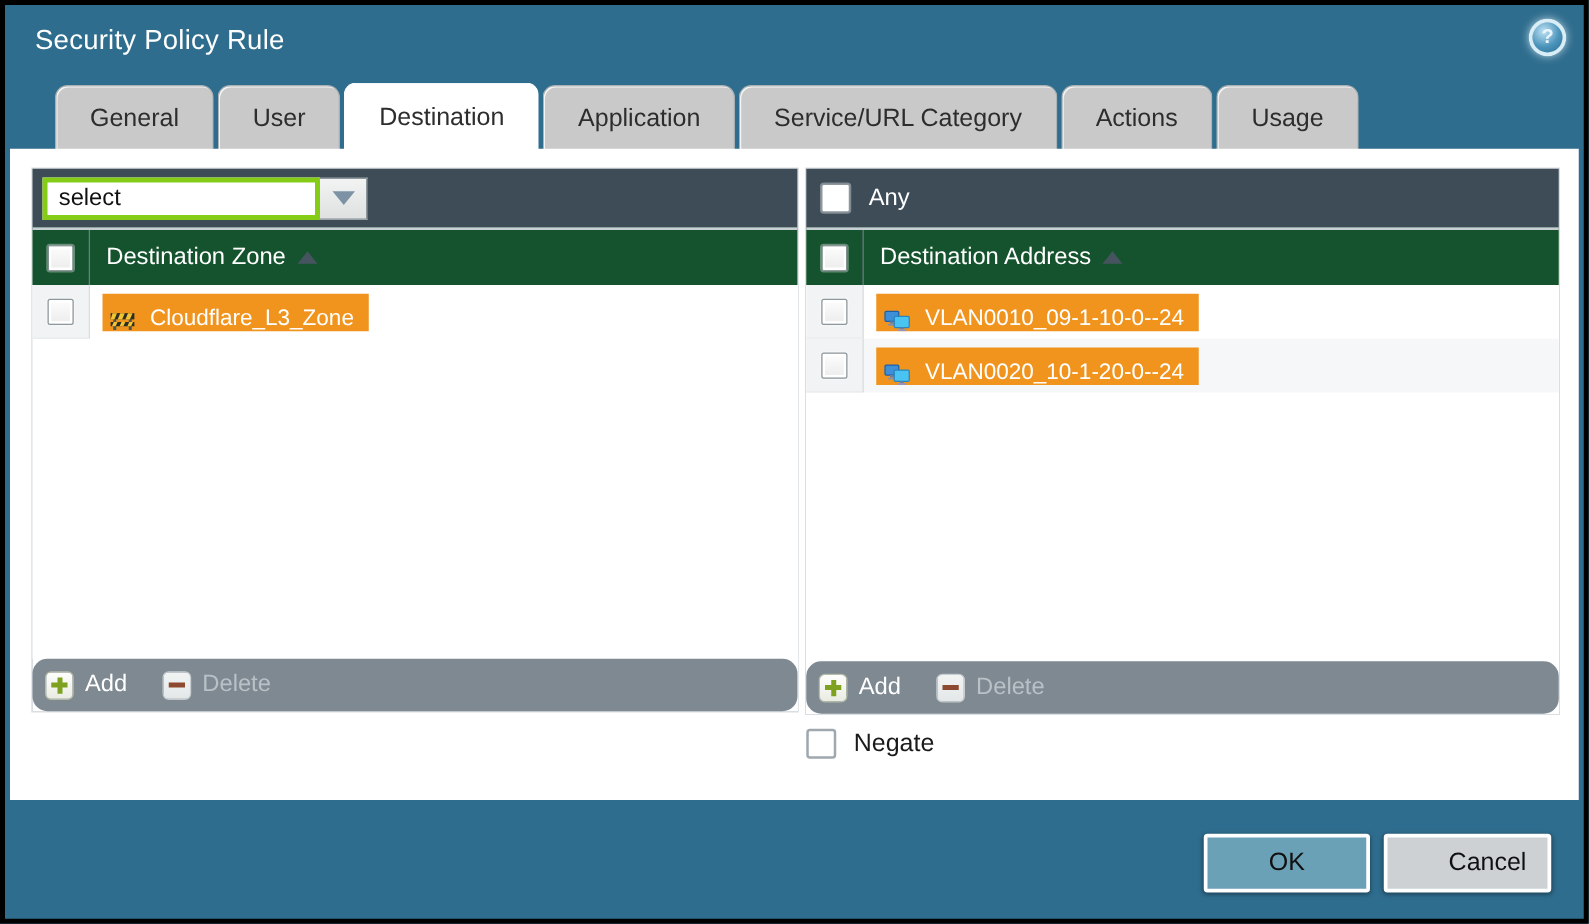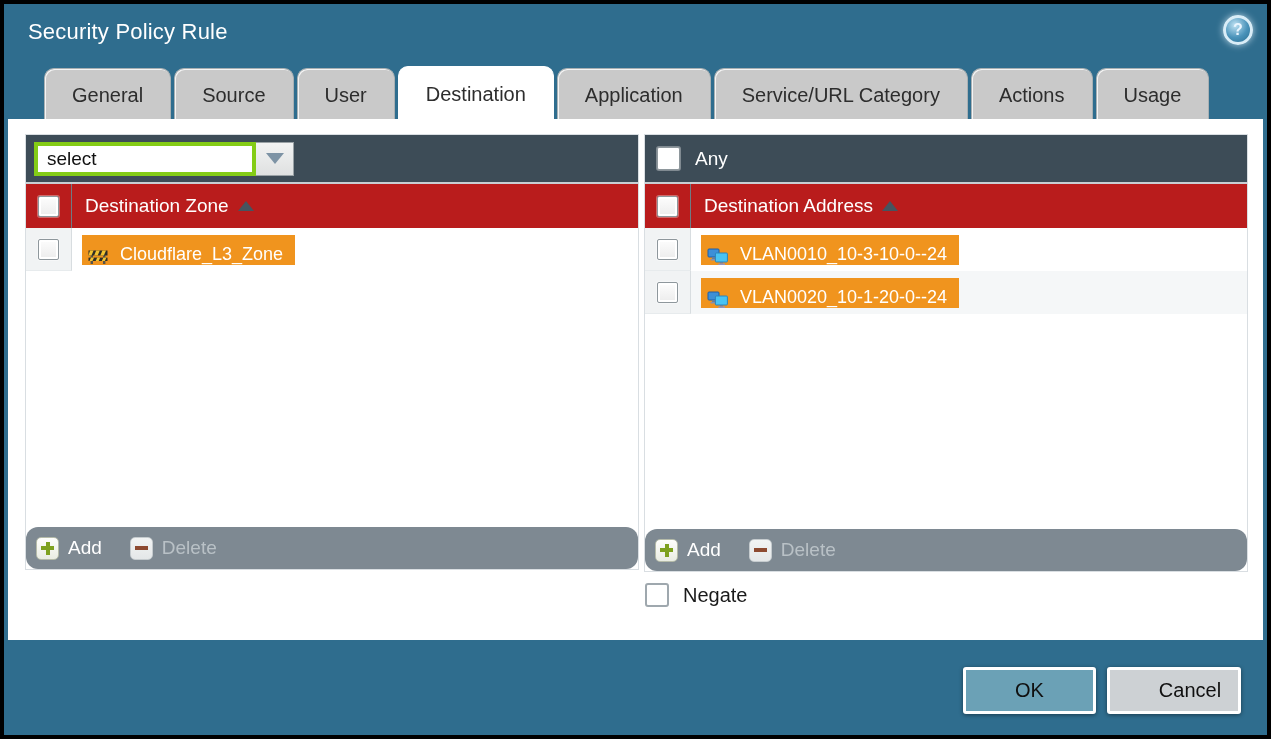--- a/index.html
+++ b/index.html
@@ -53,21 +53,21 @@
 
   .checkbox {
     width:21px; height:21px; background:linear-gradient(#fdfdfd,#ececec);
     border:1px solid #8e979c; border-radius:2px;
     box-shadow: inset 0 0 0 2px #fff, 0 0 0 1px rgba(255,255,255,.35); cursor:pointer;
   }
   .checkbox.big { width:23px; height:23px; background:#fff; }
 
   .any-wrap { display:flex; align-items:center; gap:15px; padding-left:4px; color:#fff; font-size:19px; }
 
-  .col-header { flex:0 0 46px; background:#b91c1c; border-top:2px solid #c8cfd4; display:flex; align-items:stretch; color:#fff; }
+  .col-header { flex:0 0 46px; background:#14532d; border-top:2px solid #c8cfd4; display:flex; align-items:stretch; color:#fff; }
   .cb-col { flex:0 0 46px; display:flex; align-items:center; justify-content:center; border-right:1px solid #6f7b84; }
   .col-label { display:flex; align-items:center; gap:9px; padding-left:13px; font-size:19px; cursor:pointer; }
   .sort-tri { width:0; height:0; border-left:8px solid transparent; border-right:8px solid transparent; border-bottom:10px solid #46545f; }
 
   .list { flex:1 1 auto; background:#fff; overflow:hidden; }
   .row { height:43px; display:flex; align-items:stretch; }
   .row:nth-child(even) { background:#f5f7f8; }
   .row .cb-cell { flex:0 0 46px; display:flex; align-items:center; justify-content:center;
                   background:#f1f3f4; border-right:1px solid #d8dde0; border-bottom:1px solid #e7ebed; }
   .row .item-cell { display:flex; align-items:center; padding-left:10px; }
@@ -105,23 +105,20 @@
 <div class="dialog">
 
   <div class="title">Security Policy Rule</div>
   <div class="help-icon">
     <span>?</span>
   </div>
 
   <div class="tabs">
     <div class="tab">
         <span>General</span>
-      </div>
-    <div class="tab">
-        <span>Source</span>
       </div>
     <div class="tab">
         <span>User</span>
       </div>
     <div class="tab active">
         <span>Destination</span>
       </div>
     <div class="tab">
         <span>Application</span>
       </div>
@@ -222,21 +219,21 @@
           <div class="item-cell">
             <span class="chip">
               <svg width="21" height="17" viewBox="0 0 21 17">
                 <rect x="1" y="1" width="11" height="8" rx="1" fill="#3d8fd8" stroke="#1f5fa8"></rect>
                 <rect x="5" y="9" width="3" height="2" fill="#6a7f99"></rect>
                 <rect x="3.4" y="11" width="6" height="1.6" rx="0.8" fill="#8a8fa8"></rect>
                 <rect x="8.4" y="5" width="12" height="9" rx="1" fill="#49c3f2" stroke="#2a85bd"></rect>
                 <rect x="13" y="14" width="3" height="1.6" fill="#6a7f99"></rect>
                 <rect x="11.2" y="15.4" width="7" height="1.6" rx="0.8" fill="#9a93b8"></rect>
               </svg>
-              <span>VLAN0010_10-3-10-0--24</span>
+              <span>VLAN0010_09-1-10-0--24</span>
             </span>
           </div>
         </div>
         <div class="row">
           <div class="cb-cell">
             <div class="checkbox"></div>
           </div>
           <div class="item-cell">
             <span class="chip">
               <svg width="21" height="17" viewBox="0 0 21 17">

